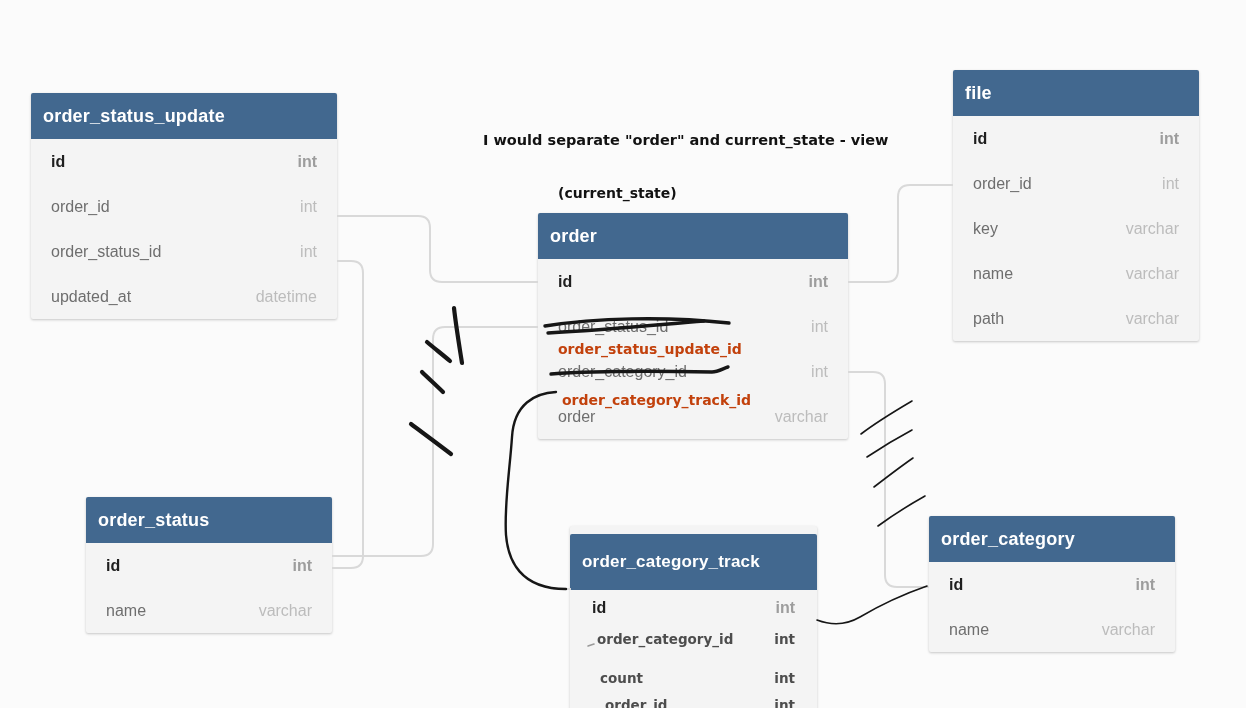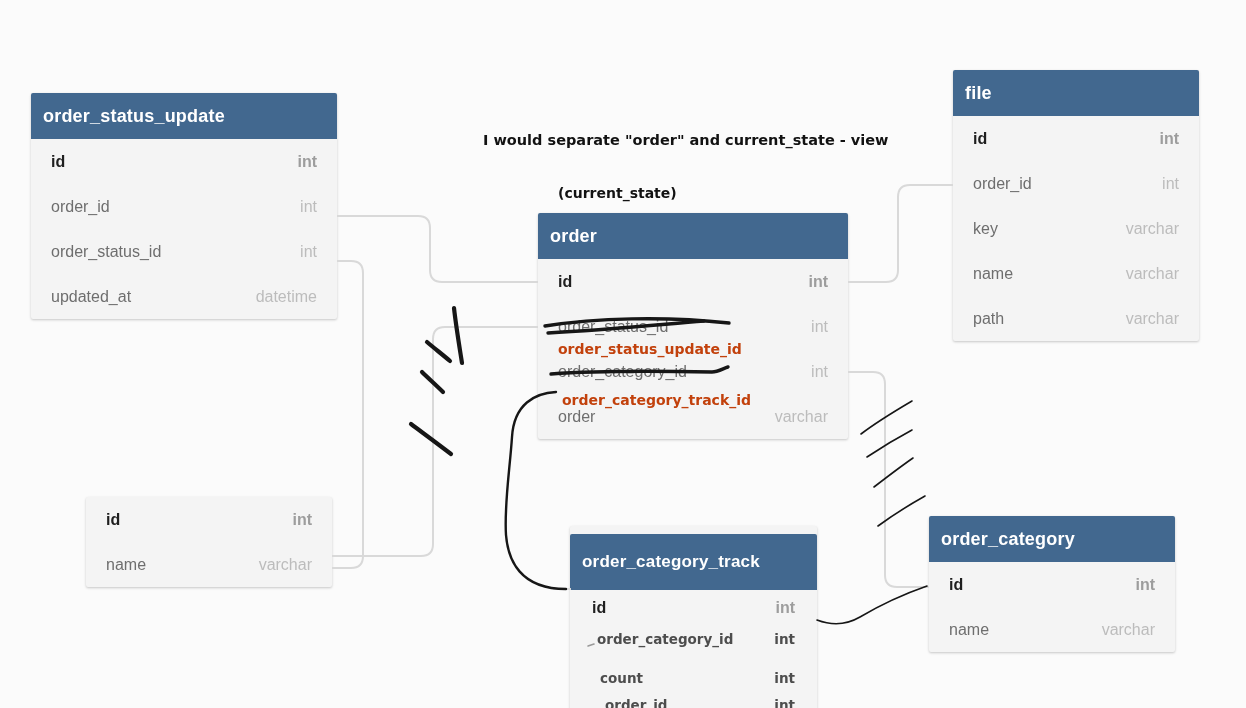--- a/index.html
+++ b/index.html
@@ -120,20 +120,23 @@
     <span class="fname">name</span>
     <span class="ftype">varchar</span>
   </div>
   <div class="row">
     <span class="fname">path</span>
     <span class="ftype">varchar</span>
   </div>
 </div>
 
 <div class="tbl" style="left:86px;top:497px;width:246px;">
+  <div class="thead">
+    <span>order_status</span>
+  </div>
   <div class="row pk">
     <span class="fname">id</span>
     <span class="ftype">int</span>
   </div>
   <div class="row">
     <span class="fname">name</span>
     <span class="ftype">varchar</span>
   </div>
 </div>
 

